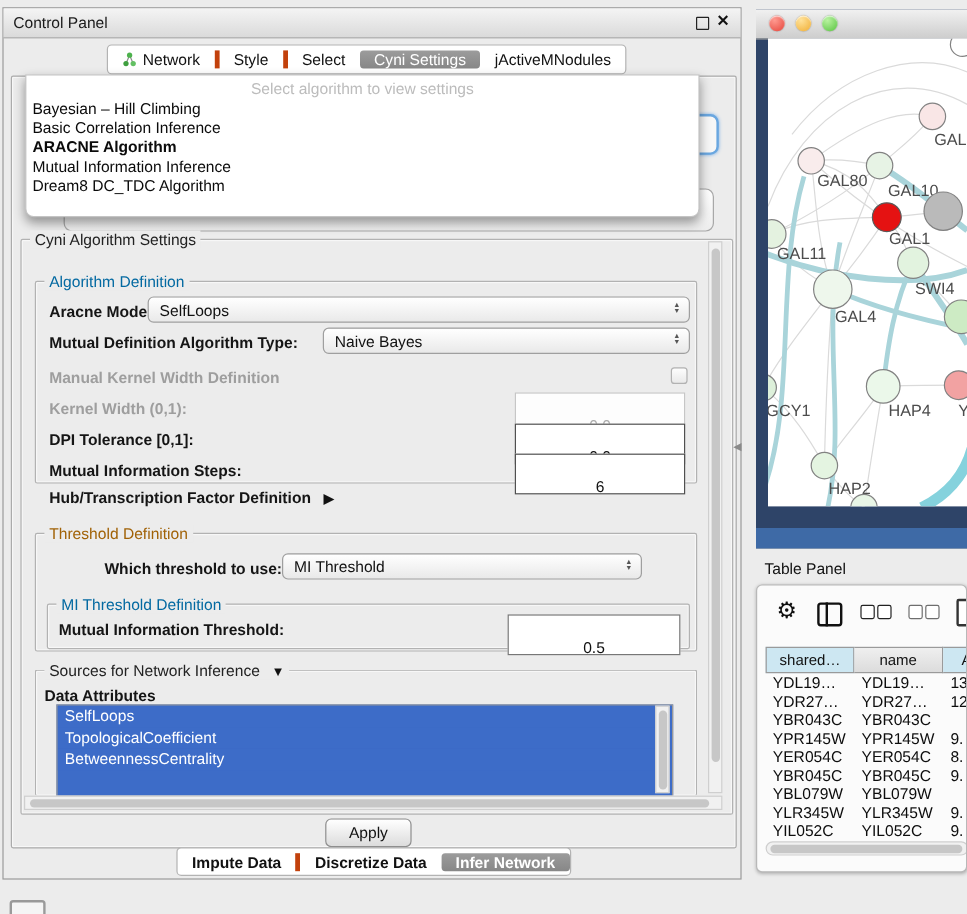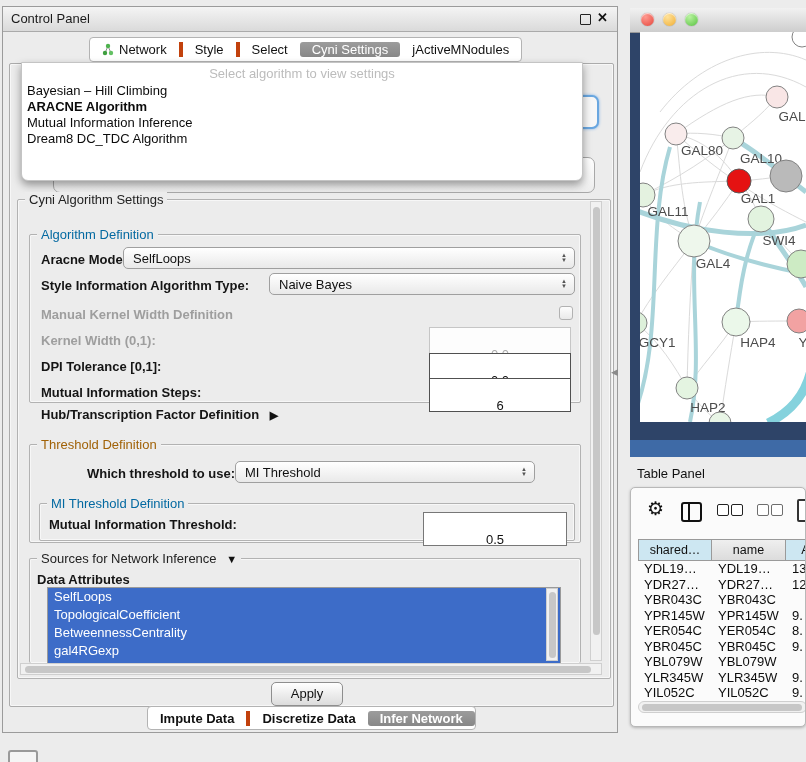--- a/index.html
+++ b/index.html
@@ -125,20 +125,21 @@
 
     <div class="abs groupbox" id="boxA"></div>
 
     <div class="abs" id="combo-ghost1"></div>
     <div class="abs" id="combo-ghost2">galFiltered.sif default node</div>
 
     <div class="abs" id="dropdown">
       <div class="abs" id="dd-placeholder">Select algorithm to view settings</div>
       <div class="abs" id="dd-items">
           <div class="dd-item">Bayesian – Hill Climbing</div>
+          <div class="dd-item">Basic Correlation Inference</div>
           <div class="dd-item selected">ARACNE Algorithm</div>
           <div class="dd-item">Mutual Information Inference</div>
           <div class="dd-item">Dream8 DC_TDC Algorithm</div>
         </div>
     </div>
 
     <div class="abs groupbox" style="left:14px;top:192px;width:592px;height:478px"></div>
     <div class="abs gb-title" style="left:22px;top:185px;color:#222">Cyni Algorithm Settings</div>
 
     <div class="abs groupbox" style="left:26px;top:227px;width:550px;height:167px"></div>
@@ -146,21 +147,21 @@
 
     <div class="abs lbl" style="left:38px;top:245px">Aracne Mode:</div>
     <div class="abs combo" style="left:120px;top:240px;width:452px;height:22px">
       <span class="val">SelfLoops</span>
       <span class="combo-arrows">
           <div>▲</div>
           <div>▼</div>
         </span>
     </div>
 
-    <div class="abs lbl" style="left:38px;top:271px">Style Information Algorithm Type:</div>
+    <div class="abs lbl" style="left:38px;top:271px">Mutual Definition Algorithm Type:</div>
     <div class="abs combo" style="left:266px;top:266px;width:306px;height:22px">
       <span class="val">Naive Bayes</span>
       <span class="combo-arrows">
           <div>▲</div>
           <div>▼</div>
         </span>
     </div>
 
     <div class="abs lbl disabled" style="left:38px;top:300px">Manual Kernel Width Definition</div>
     <div class="abs checkbox" style="left:556px;top:299px"></div>
@@ -199,21 +200,20 @@
     <div class="abs groupbox" style="left:26px;top:551px;width:550px;height:104px;border-bottom:none"></div>
     <div class="abs gb-title" style="left:34px;top:544px;color:#222">
       <span>Sources for Network Inference</span>
       <span class="tri" style="margin-left:6px">▼</span>
     </div>
     <div class="abs lbl" style="left:34px;top:565px">Data Attributes</div>
     <div class="abs" id="src-list">
         <div class="src-item">SelfLoops</div>
         <div class="src-item">TopologicalCoefficient</div>
         <div class="src-item">BetweennessCentrality</div>
-        <div class="src-item">gal4RGexp</div>
       </div>
     <div class="abs sb-track" style="left:543px;top:581px;width:12px;height:73px;border-radius:0">
       <div class="sb-thumb abs" style="left:2px;top:3px;width:7px;height:66px"></div>
     </div>
 
     <div class="abs sb-track" style="left:587px;top:194px;width:12px;height:460px;border-radius:0;border-left:1px solid #cfcfcf">
       <div class="sb-thumb abs" style="left:2px;top:5px;width:7px;height:428px"></div>
     </div>
     <div class="abs sb-track" style="left:17px;top:656px;width:582px;height:12px;border-radius:0">
       <div class="sb-thumb abs" style="left:4px;top:2px;width:566px;height:7px"></div>

